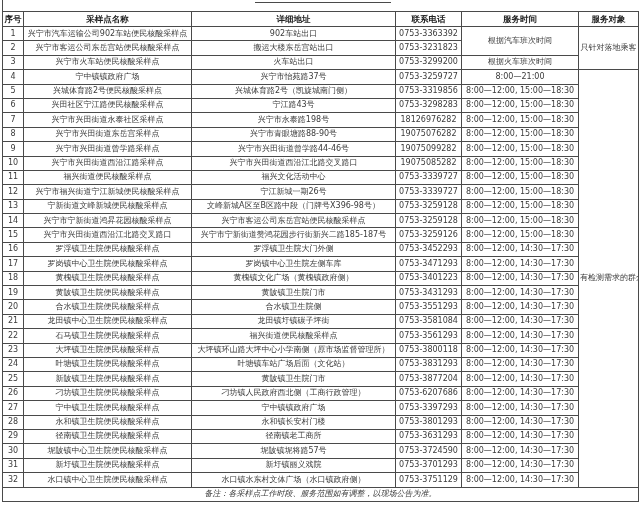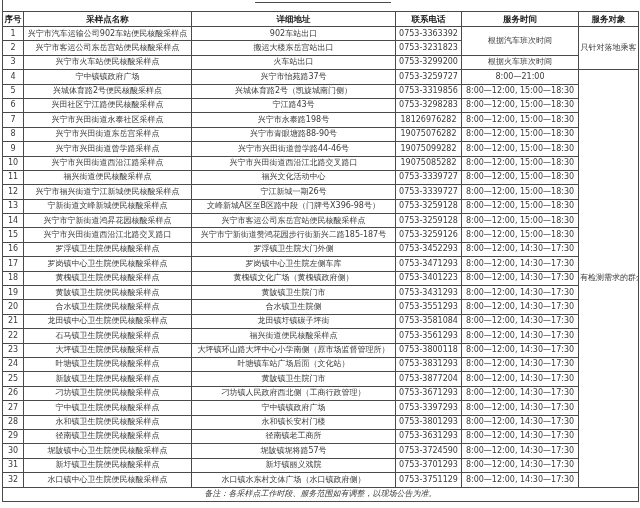--- a/index.html
+++ b/index.html
@@ -258,21 +258,21 @@
           <td class="c-no">25</td>
           <td class="c-name">新陂镇卫生院便民核酸采样点</td>
           <td class="c-addr">黄陂镇卫生院门市</td>
           <td class="c-phone">0753-3877204</td>
           <td class="c-time">8:00—12:00, 14:30—17:30</td>
         </tr>
         <tr>
           <td class="c-no">26</td>
           <td class="c-name">刁坊镇卫生院便民核酸采样点</td>
           <td class="c-addr">刁坊镇人民政府西北侧（工商行政管理）</td>
-          <td class="c-phone">0753-3671293</td>
+          <td class="c-phone">0753-6207686</td>
           <td class="c-time">8:00—12:00, 14:30—17:30</td>
         </tr>
         <tr>
           <td class="c-no">27</td>
           <td class="c-name">宁中镇卫生院便民核酸采样点</td>
           <td class="c-addr">宁中镇镇政府广场</td>
           <td class="c-phone">0753-3397293</td>
           <td class="c-time">8:00—12:00, 14:30—17:30</td>
         </tr>
         <tr>

